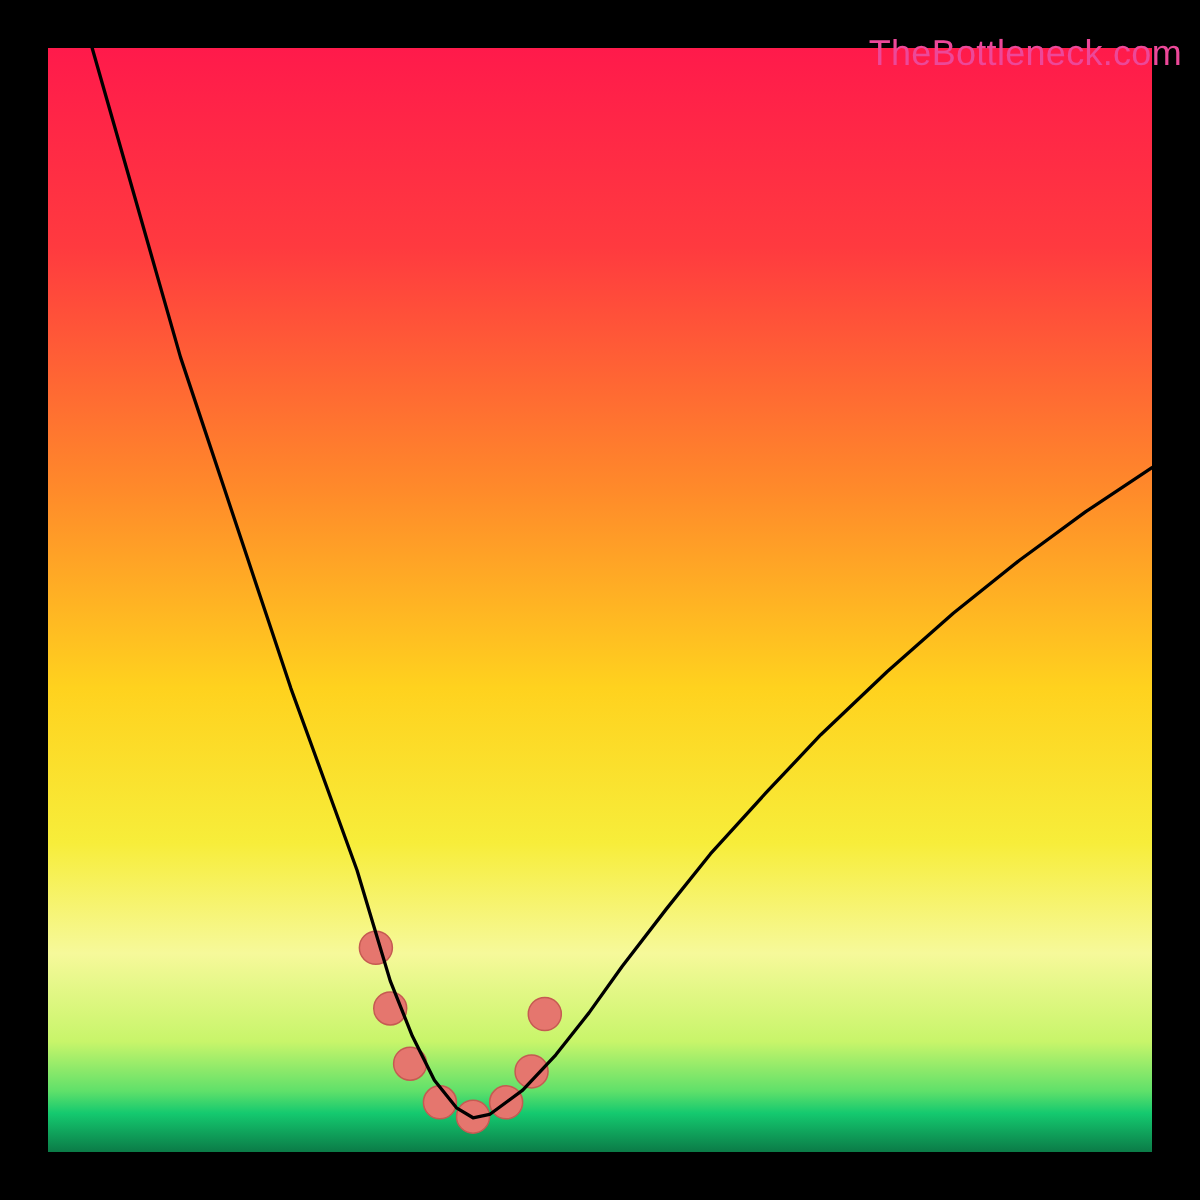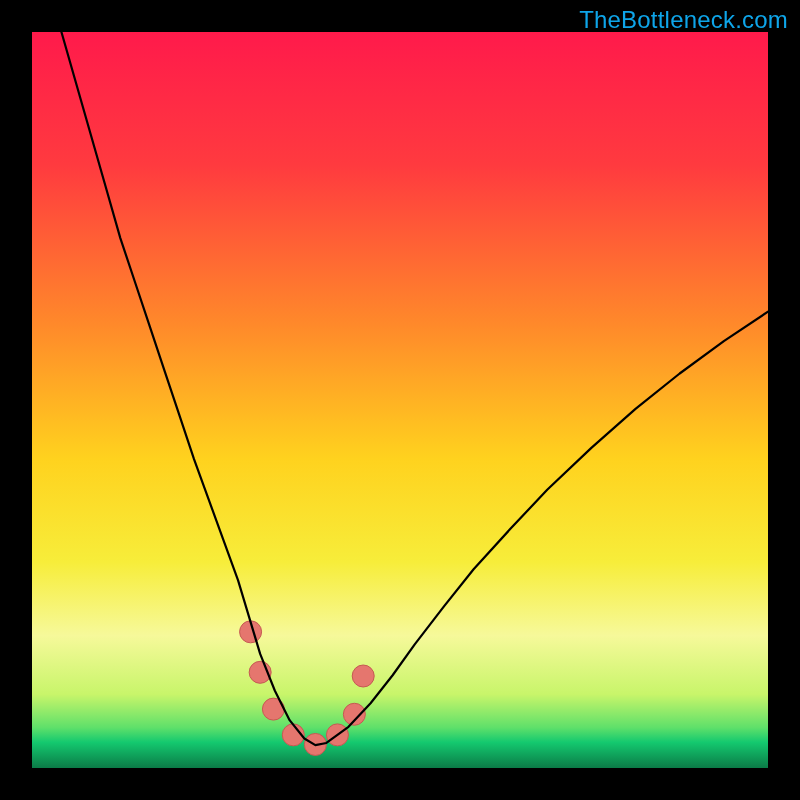--- a/index.html
+++ b/index.html
@@ -22,23 +22,23 @@
   .plot-area {
     position: absolute;
     top: 32px;
     left: 32px;
     width: 736px;
     height: 736px;
     
   }
   .watermark {
     position: absolute;
-    top: 6px;
+    top: 22px;
     right: 12px;
-    color: #0ea5e9;
+    color: #ec4899;
     font-size: 24px;
     font-weight: 400;
     letter-spacing: 0.2px;
   }
   svg.curves {
     position: absolute;
     top: 0;
     left: 0;
     width: 736px;
     height: 736px;

